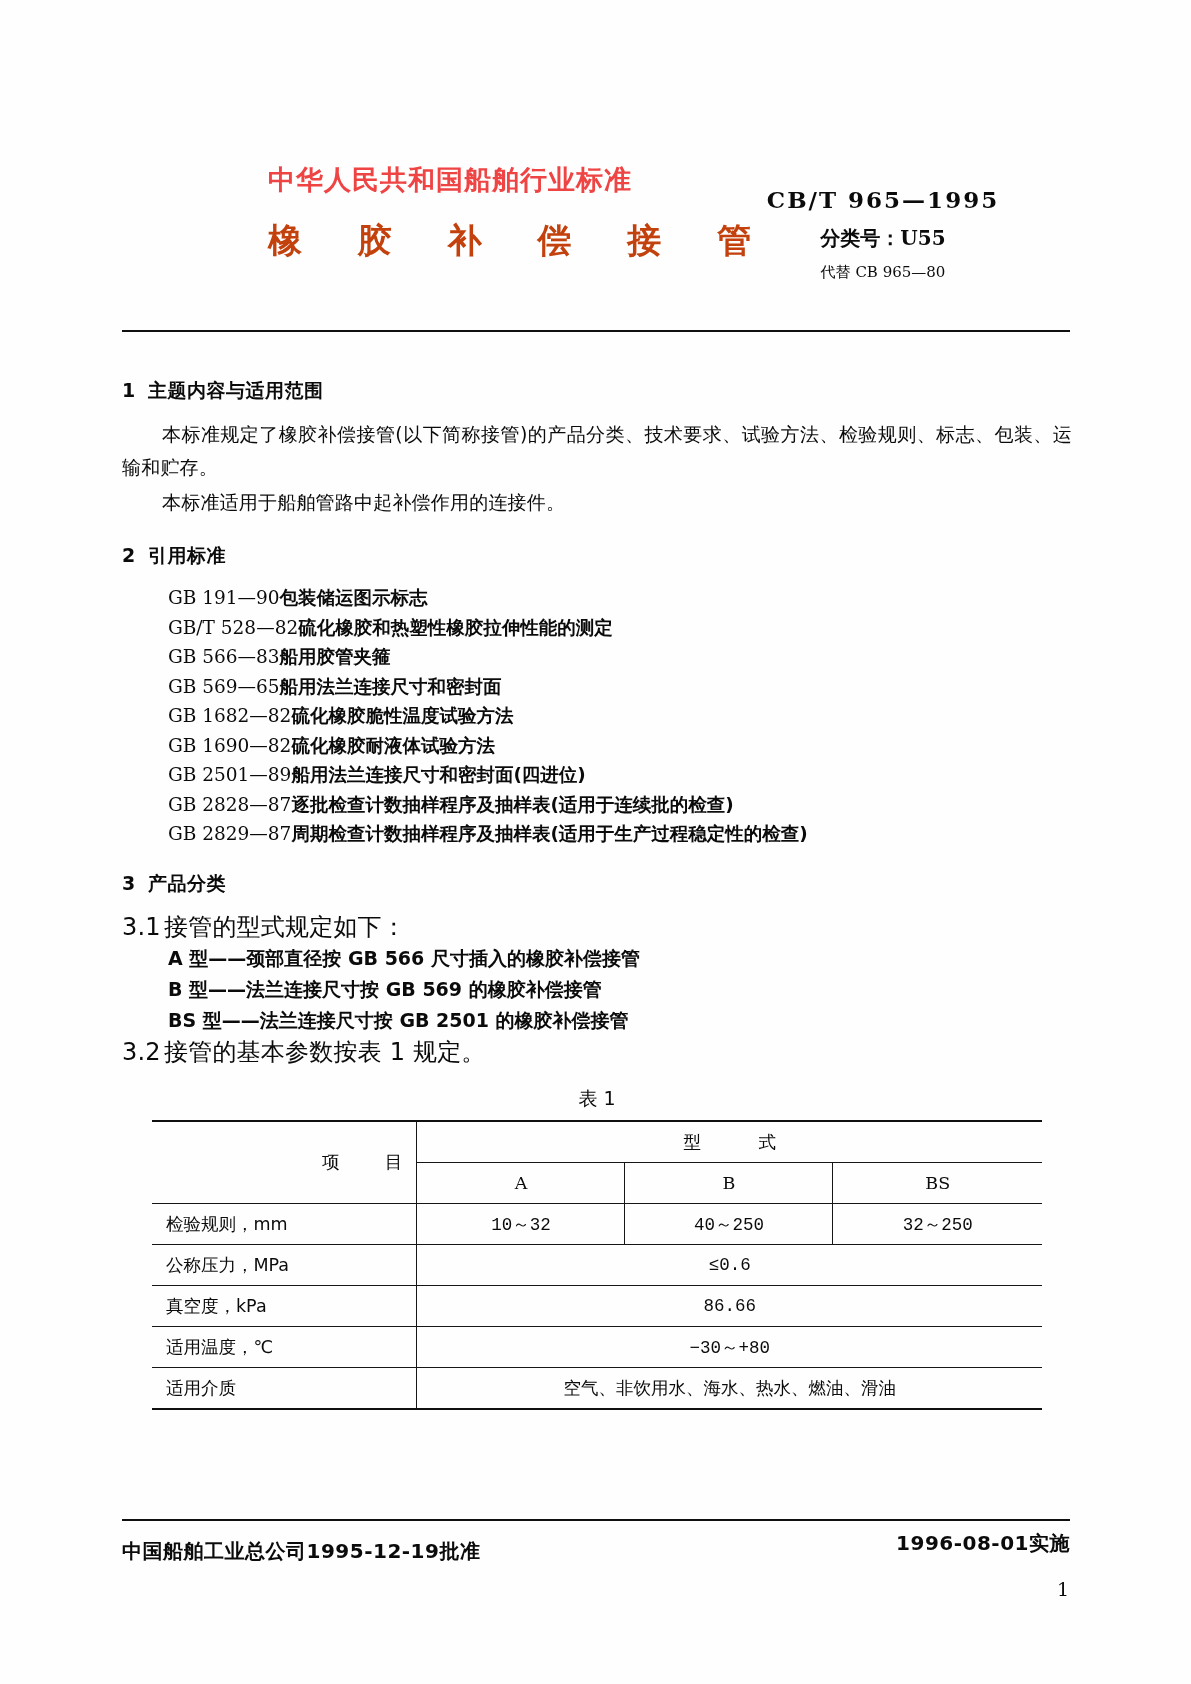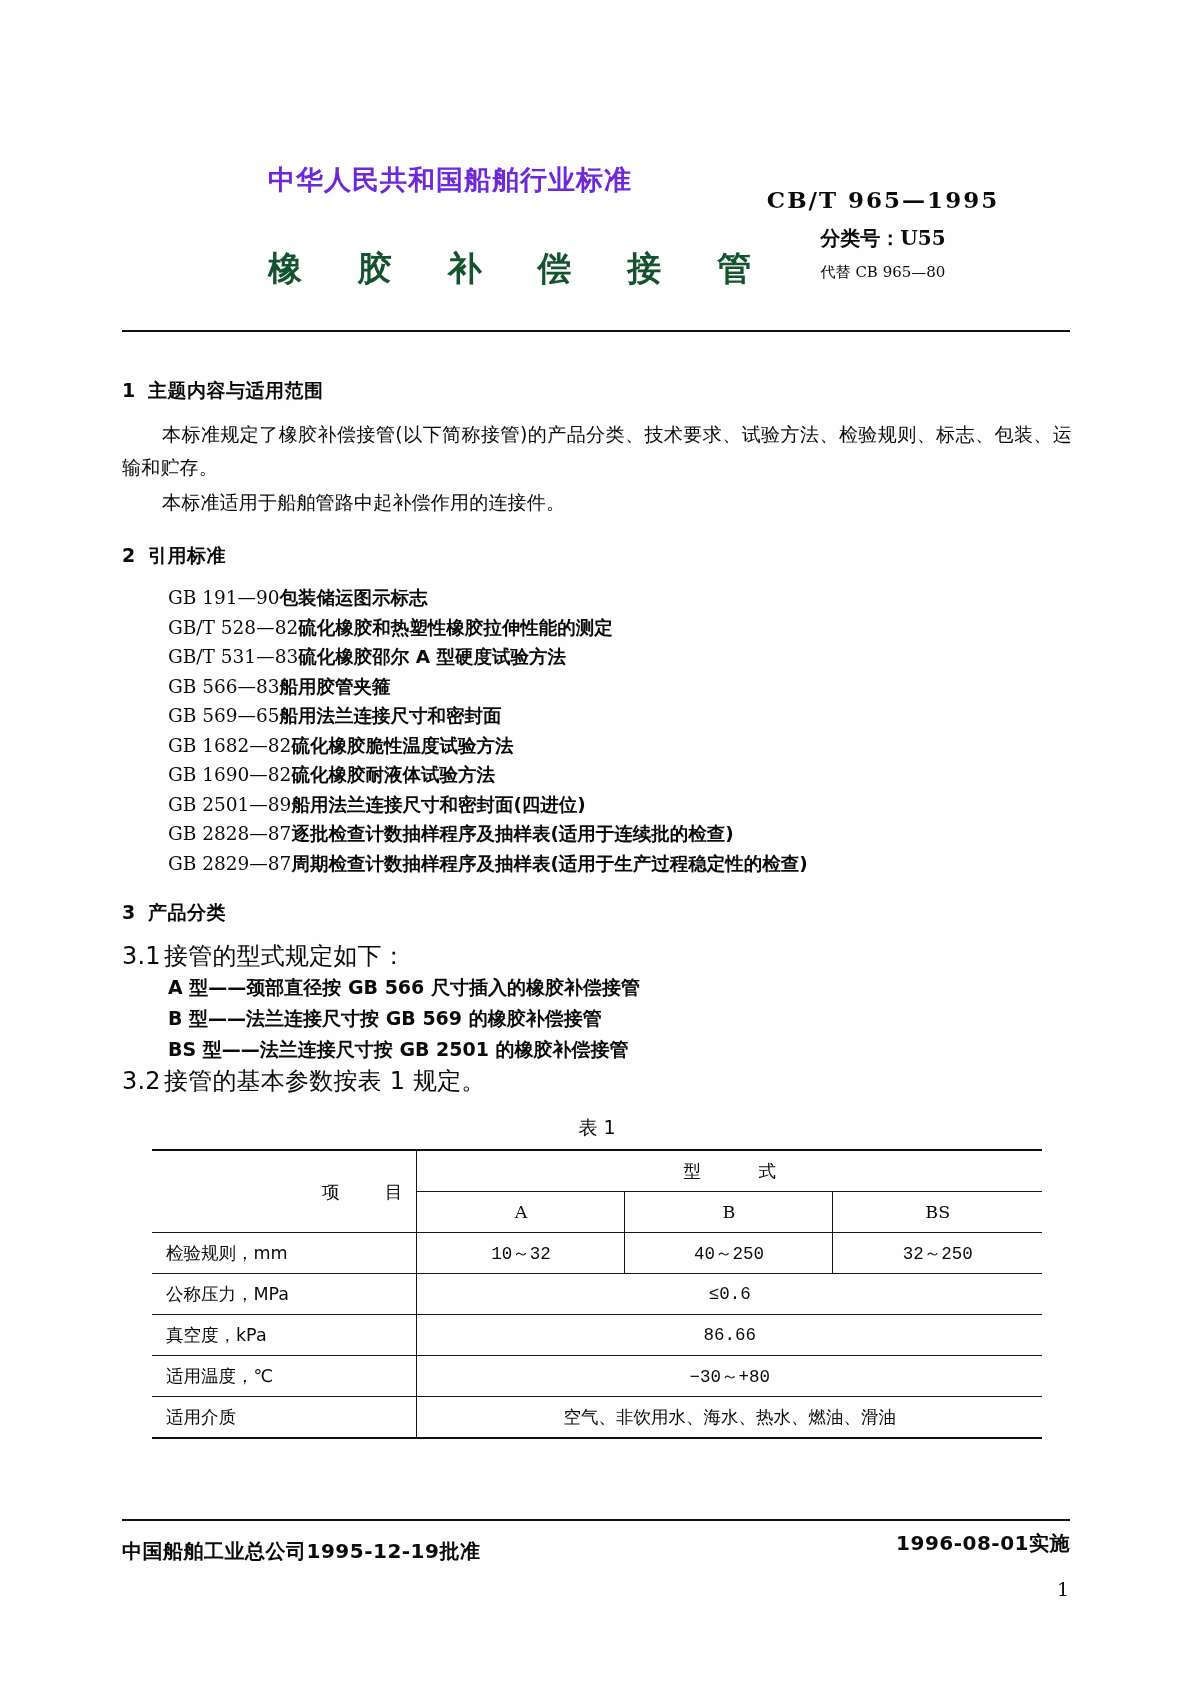--- a/index.html
+++ b/index.html
@@ -37,30 +37,30 @@
     position: absolute;
     left: 148px;
     top: 12px;
     width: 520px;
   }
   .org-title {
     font-family: "DejaVu Sans", "Liberation Sans", sans-serif;
     font-weight: 700;
     font-size: 27px;
     letter-spacing: 1px;
-    color: #6d28d9;
+    color: #ef4444;
     white-space: nowrap;
   }
   .doc-title {
-    margin-top: 48px;
+    margin-top: 20px;
     font-family: "DejaVu Sans", "Liberation Sans", sans-serif;
     font-weight: 700;
     font-size: 34px;
     letter-spacing: 22px;
-    color: #14532d;
+    color: #c2410c;
     white-space: nowrap;
   }
   .hdr-right {
     position: absolute;
     right: 22px;
     top: 36px;
     width: 330px;
     text-align: center;
   }
   .std-no {
@@ -306,23 +306,20 @@
       <span class="num">2</span><span>引用标准</span>
     </div>
     <ul class="ref-list">
       <li class="ref-item">
         <span class="ref-code">GB 191—90</span><span class="ref-name">包装储运图示标志</span>
       </li>
       <li class="ref-item">
         <span class="ref-code">GB/T 528—82</span><span class="ref-name">硫化橡胶和热塑性橡胶拉伸性能的测定</span>
       </li>
       <li class="ref-item">
-        <span class="ref-code">GB/T 531—83</span><span class="ref-name">硫化橡胶邵尔 A 型硬度试验方法</span>
-      </li>
-      <li class="ref-item">
         <span class="ref-code">GB 566—83</span><span class="ref-name">船用胶管夹箍</span>
       </li>
       <li class="ref-item">
         <span class="ref-code">GB 569—65</span><span class="ref-name">船用法兰连接尺寸和密封面</span>
       </li>
       <li class="ref-item">
         <span class="ref-code">GB 1682—82</span><span class="ref-name">硫化橡胶脆性温度试验方法</span>
       </li>
       <li class="ref-item">
         <span class="ref-code">GB 1690—82</span><span class="ref-name">硫化橡胶耐液体试验方法</span>

